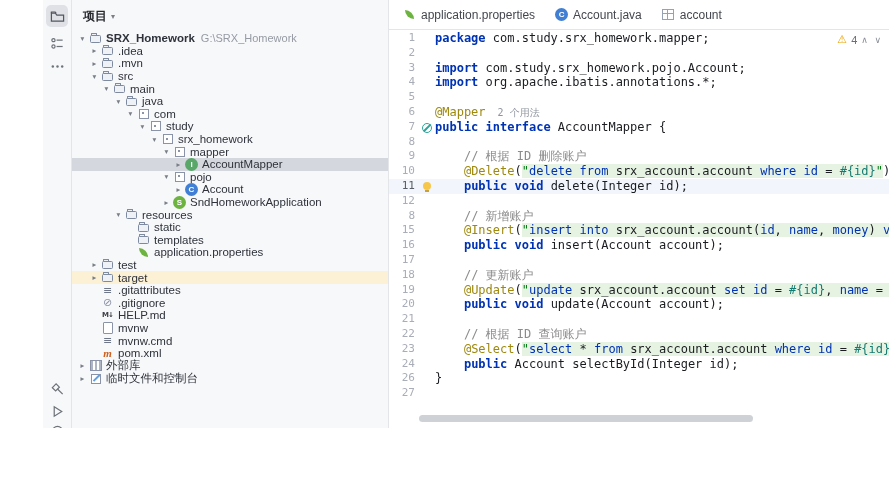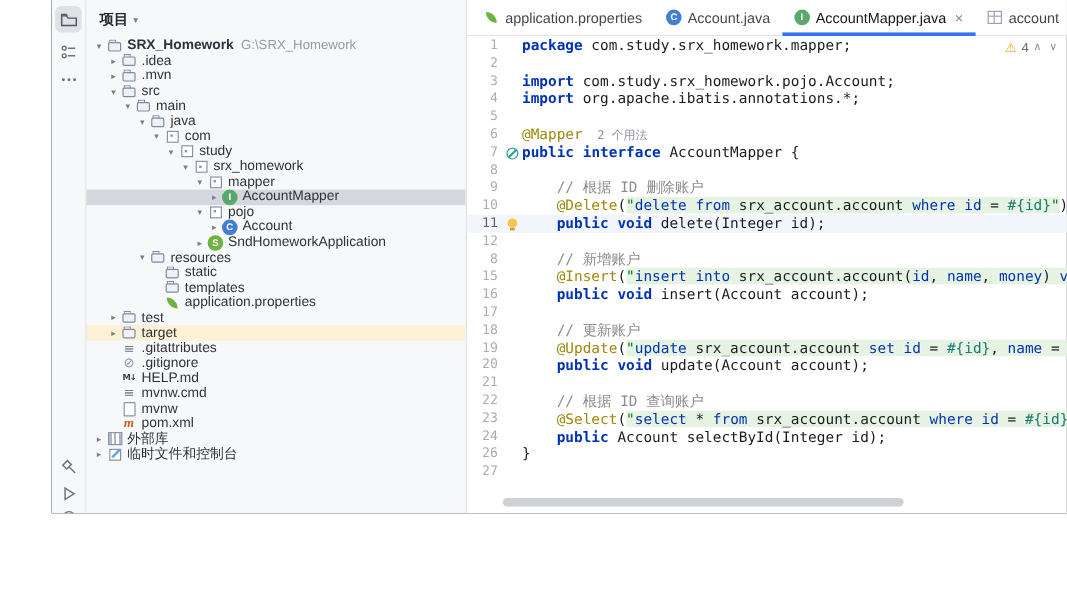--- a/index.html
+++ b/index.html
@@ -323,27 +323,27 @@
           <span class="ti i-noentry"></span>
           <span class="tlabel">.gitignore</span>
         </div>
         <div class="trow" style="padding-left: 18px;">
           <span class="chev"></span>
           <span class="ti i-markdown"></span>
           <span class="tlabel">HELP.md</span>
         </div>
         <div class="trow" style="padding-left: 18px;">
           <span class="chev"></span>
+          <span class="ti i-file"></span>
+          <span class="tlabel">mvnw</span>
+        </div>
+        <div class="trow" style="padding-left: 18px;">
+          <span class="chev"></span>
           <span class="ti i-list"></span>
           <span class="tlabel">mvnw.cmd</span>
-        </div>
-        <div class="trow" style="padding-left: 18px;">
-          <span class="chev"></span>
-          <span class="ti i-file"></span>
-          <span class="tlabel">mvnw</span>
         </div>
         <div class="trow" style="padding-left: 18px;">
           <span class="chev"></span>
           <span class="ti i-maven"></span>
           <span class="tlabel">pom.xml</span>
         </div>
         <div class="trow" style="padding-left: 6px;">
           <span class="chev">▸</span>
           <span class="ti i-lib"></span>
           <span class="tlabel">外部库</span>
@@ -359,25 +359,20 @@
   <div class="editor">
     <div class="tabbar">
       <div style="display:flex;">
           <div class="tab">
             <span class="ti i-spring-leaf"></span>
             <span>application.properties</span>
           </div>
           <div class="tab">
             <span class="ti i-class"></span>
             <span>Account.java</span>
-          </div>
-          <div class="tab active">
-            <span class="ti i-interface"></span>
-            <span>AccountMapper.java</span>
-            <span class="close">×</span>
           </div>
           <div class="tab">
             <span class="ti i-table"></span>
             <span>account</span>
           </div>
         </div>
       <div class="tab-menu">⋮</div>
     </div>
 
     <div class="inspect">

